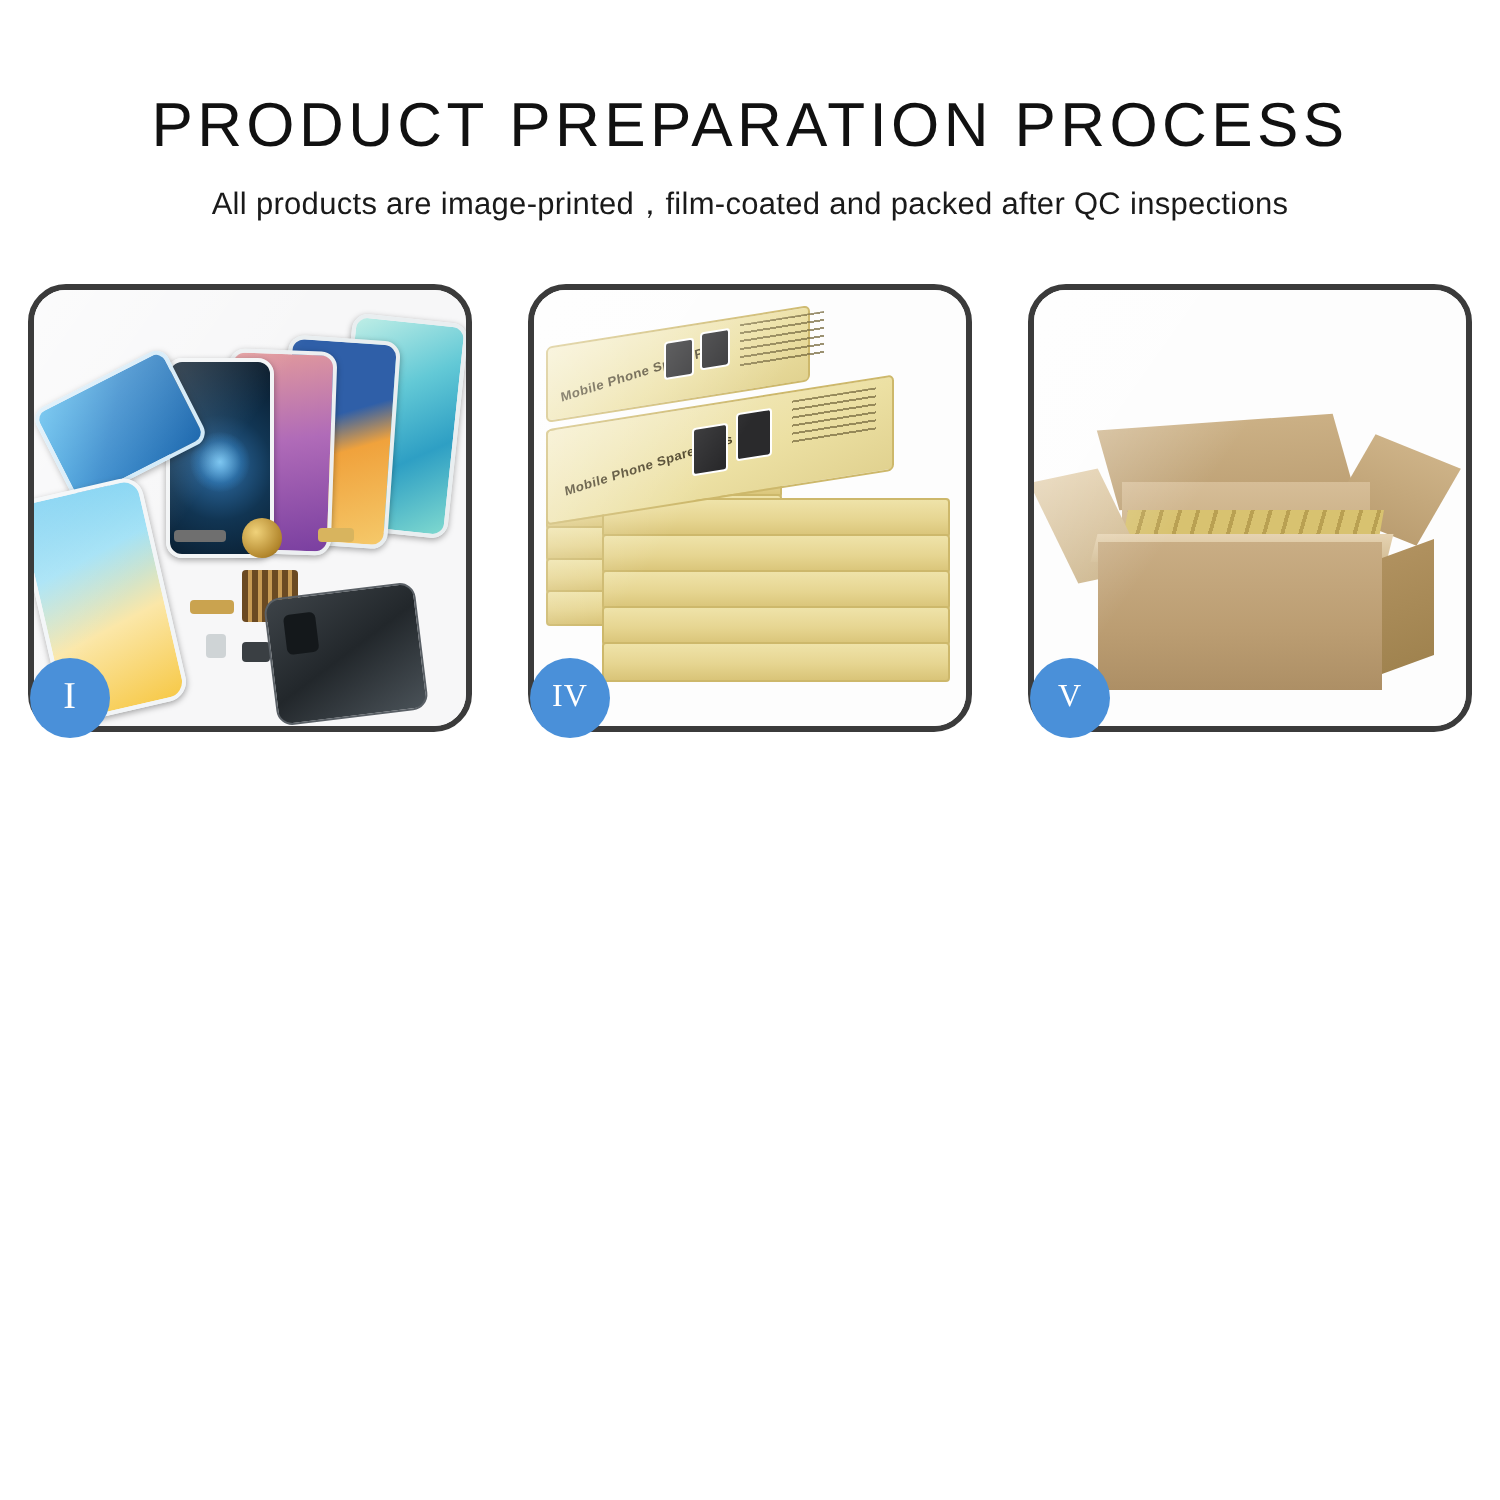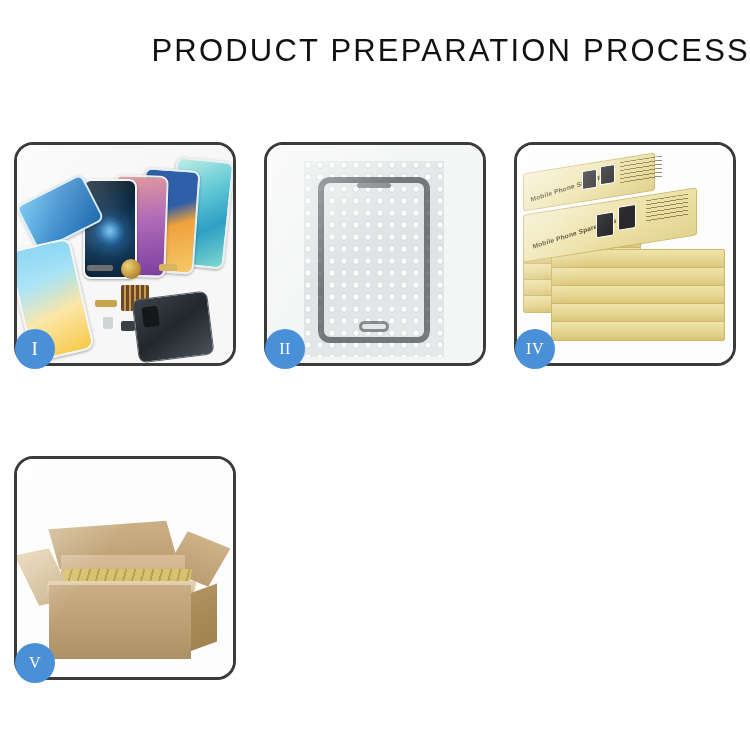--- a/index.html
+++ b/index.html
@@ -10,22 +10,22 @@
   body {
     width: 750px;
     height: 750px;
     font-family: "Liberation Sans", sans-serif;
     overflow: hidden;
     position: relative;
   }
 
   
   .header {
-    text-align: right;
-    padding-top: 34px;
+    text-align: center;
+    margin-top: 46px;
   }
   .title {
     font-family: "Liberation Sans", sans-serif;
     font-size: 31px;
     font-weight: 400;
     letter-spacing: 2.2px;
     color: #111111;
     line-height: 1.12;
     white-space: nowrap;
   }
@@ -401,20 +401,21 @@
     width: 14px; height: 14px;
     background: rgba(140,115,74,.40);
     transform: skewY(14deg);
   }
 </style>
 </head>
 <body>
 
 <div class="header">
   <div class="title">PRODUCT PREPARATION PROCESS</div>
+  <div class="subtitle">All products are image-printed，film-coated and packed after QC inspections</div>
 </div>
 
 <div class="grid">
 
   <div class="panel">
     <div class="panel-inner p1">
       <div class="ph ph-teal"></div>
       <div class="ph ph-orange"></div>
       <div class="ph ph-purple"></div>
       <div class="ph ph-dark"></div>
@@ -428,31 +429,20 @@
       <div class="part" style="left:136px; bottom:56px; width:24px; height:8px; background:#6f93b5;"></div>
       <div class="part" style="left:86px; bottom:34px; width:10px; height:12px; background:#cfd4d6;"></div>
       <div class="part" style="left:104px; bottom:32px; width:14px; height:10px; background:#3a3f43;"></div>
       <div class="part" style="left:126px; bottom:32px; width:10px; height:13px; background:#b8a24f;"></div>
       <div class="backhousing"></div>
       <div class="glare"></div>
     </div>
     <div class="badge">I</div>
   </div>
 
-  <div class="panel">
-    <div class="panel-inner p2">
-      <div class="bubble-bg">
-        <div class="screen-outline">
-          <div class="home-btn"></div>
-        </div>
-      </div>
-      <div class="glare"></div>
-    </div>
-    <div class="badge wide">II</div>
-  </div>
 
 
   <div class="panel">
     <div class="panel-inner p4">
       <div class="stack">
 
         <div class="ylayer" style="left:0px;  top:52px;  width:116px; height:16px;"></div>
         <div class="ylayer" style="left:0px;  top:68px;  width:116px; height:16px;"></div>
         <div class="ylayer" style="left:0px;  top:84px;  width:116px; height:16px;"></div>
         <div class="ylayer" style="left:0px;  top:100px; width:116px; height:16px;"></div>

